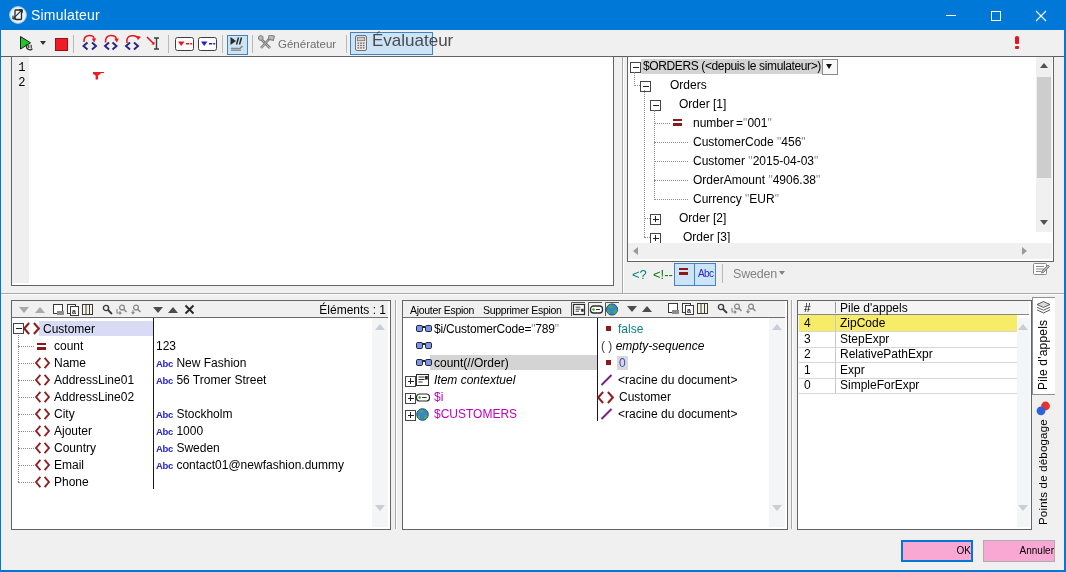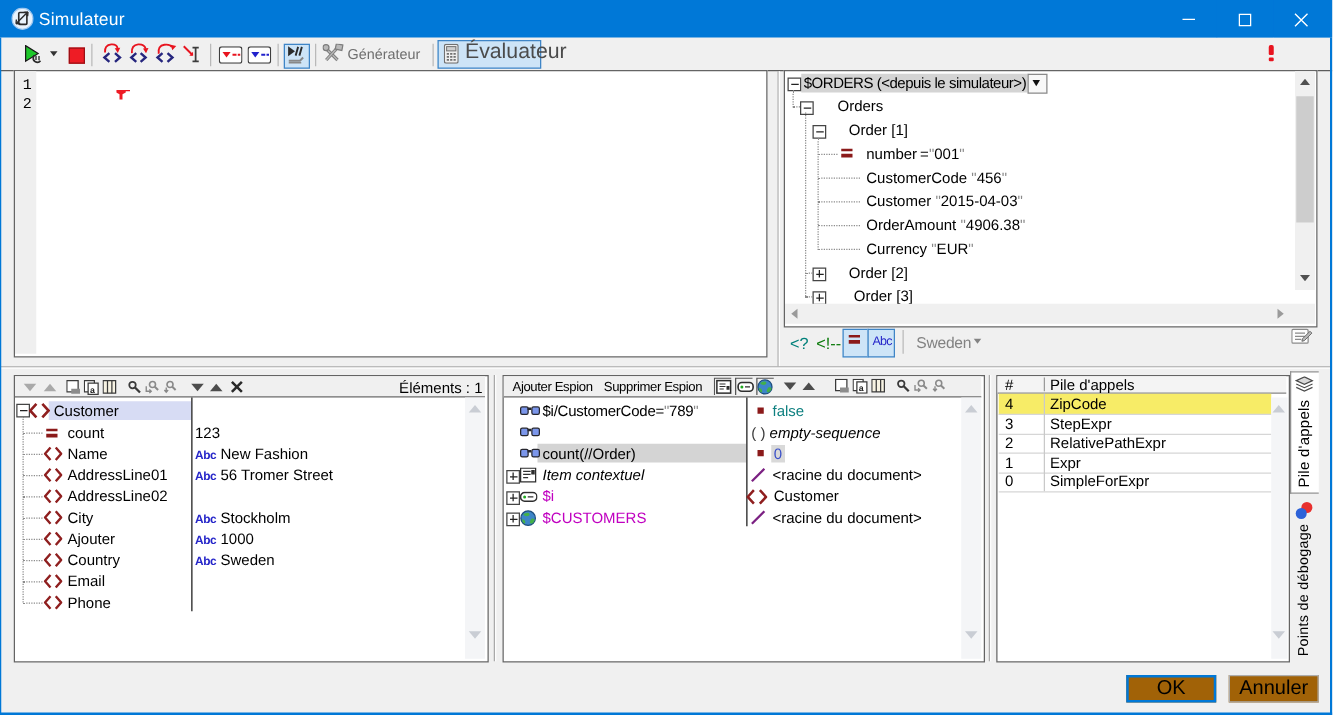--- a/index.html
+++ b/index.html
@@ -50,22 +50,22 @@
 .abc{color:#2626c9;font-weight:bold;font-size:9.5px;letter-spacing:-0.3px}
 .glasses{position:absolute;width:16px;height:9px}
 .glasses:before{content:"";position:absolute;left:0;top:1px;width:5px;height:5px;background:#7b96ea;border:1.2px solid #26262e;border-radius:1.8px}
 .glasses:after{content:"";position:absolute;left:8.8px;top:1px;width:5px;height:5px;background:#7b96ea;border:1.2px solid #26262e;border-radius:1.8px}
 .glasses i{position:absolute;left:5.8px;top:2.2px;width:3.4px;height:1.6px;background:#26262e}
 .srow{position:absolute;left:1px;top:0;width:218px;height:16px;line-height:16px;font-size:12px;border-bottom:1px solid #d6d6d6}
 .snum{position:absolute;left:5px}
 .sname{position:absolute;left:41px}
 .vtext{position:absolute;width:17px;font-size:12px;writing-mode:vertical-rl;transform:rotate(180deg);white-space:nowrap;letter-spacing:0.2px}
 
-.btn{position:absolute;width:70px;height:20px;background:#a16207;border:1px solid #adadad;
-  text-align:center;line-height:20px;font-size:16px}
+.btn{position:absolute;width:70px;height:20px;background:#f9a8d4;border:1px solid #adadad;
+  text-align:right;line-height:20px;font-size:10px}
 #okbtn{left:901px;top:540px;width:68px;height:18px;border:2px solid #0078d7;line-height:18px}
 #anbtn{left:983px;top:540px}
 </style>
 </head>
 <body>
 <div id="win">
   <div id="title">
     <svg class="abs" style="left:9px;top:6px" width="18" height="18" viewBox="0 0 18 18">
       <circle cx="9" cy="9" r="8.4" fill="#e9f3fc"></circle>
       <circle cx="9" cy="9" r="8.4" fill="none" stroke="#9ec7ef" stroke-width="1"></circle>
@@ -375,20 +375,21 @@
       </svg>
 
     <div class="abs" style="left:141px;top:17px;width:1px;height:171px;background:#1a1a1a"></div>
 
     <div class="ltext" style="left:144px;top:37px">123</div>
     <div class="ltext" style="left:144px;top:54px"><span class="abc">Abc</span> New Fashion</div>
     <div class="ltext" style="left:144px;top:71px"><span class="abc">Abc</span> 56 Tromer Street</div>
     <div class="ltext" style="left:144px;top:105px"><span class="abc">Abc</span> Stockholm</div>
     <div class="ltext" style="left:144px;top:122px"><span class="abc">Abc</span> 1000</div>
     <div class="ltext" style="left:144px;top:139px"><span class="abc">Abc</span> Sweden</div>
+    <div class="ltext" style="left:144px;top:156px"><span class="abc">Abc</span> contact01@newfashion.dummy</div>
 
     <div class="abs" style="left:360px;top:17px;width:16px;height:209px;background:#f4f5f7"></div>
     <div class="tri-u3" style="left:363px;top:23px"></div>
     <div class="tri-d3" style="left:363px;top:204px"></div>
   </div>
   <div id="pmid" class="panel">
 
     <div class="abs" style="left:0;top:0;width:382px;height:16px;background:#f0f0f0;border-bottom:1px solid #6e6e6e"></div>
     <div class="abs" style="left:7px;top:3px;font-size:10.5px;letter-spacing:-0.3px">Ajouter Espion</div>
     <div class="abs" style="left:80px;top:3px;font-size:10.5px;letter-spacing:-0.3px">Supprimer Espion</div>

